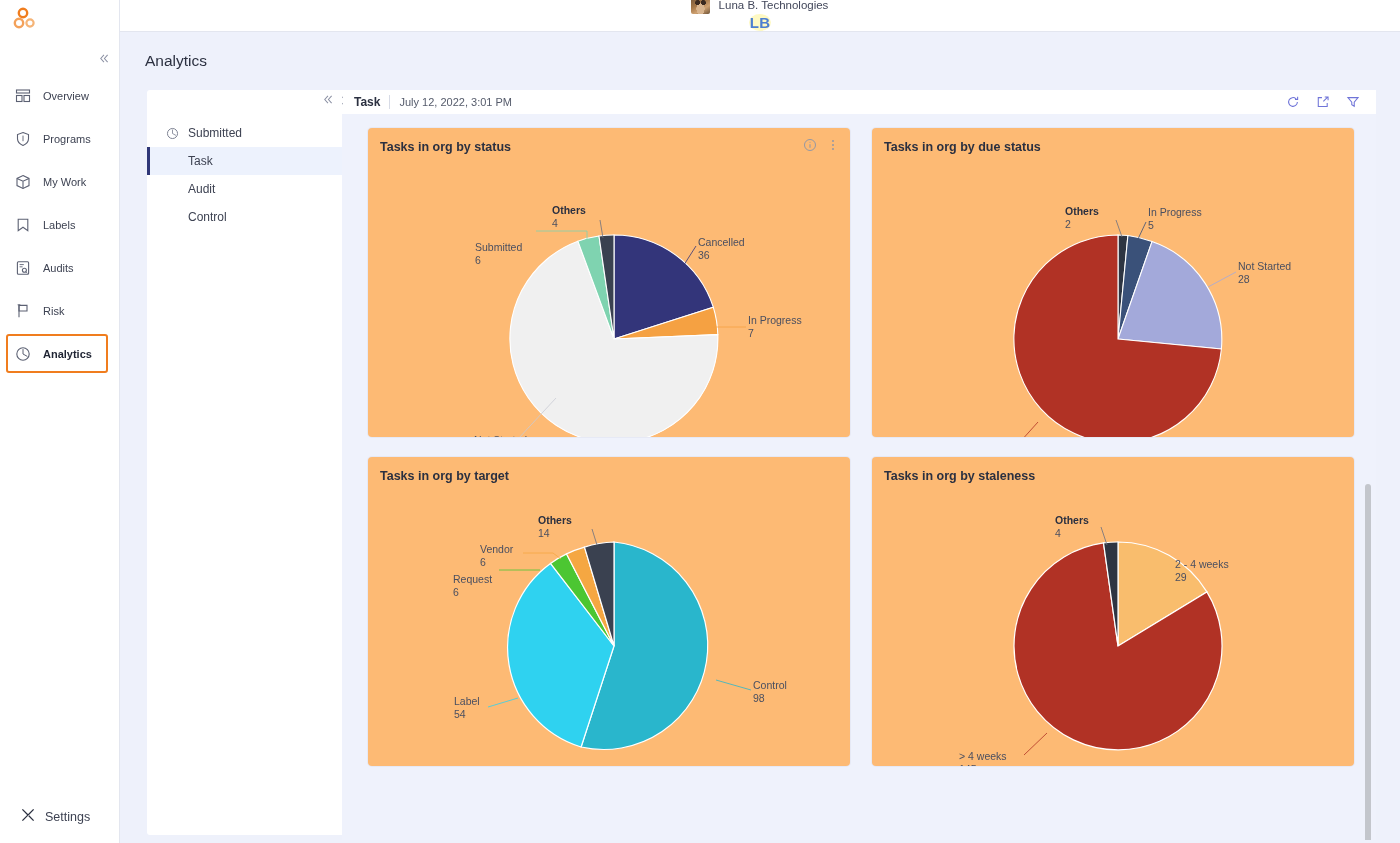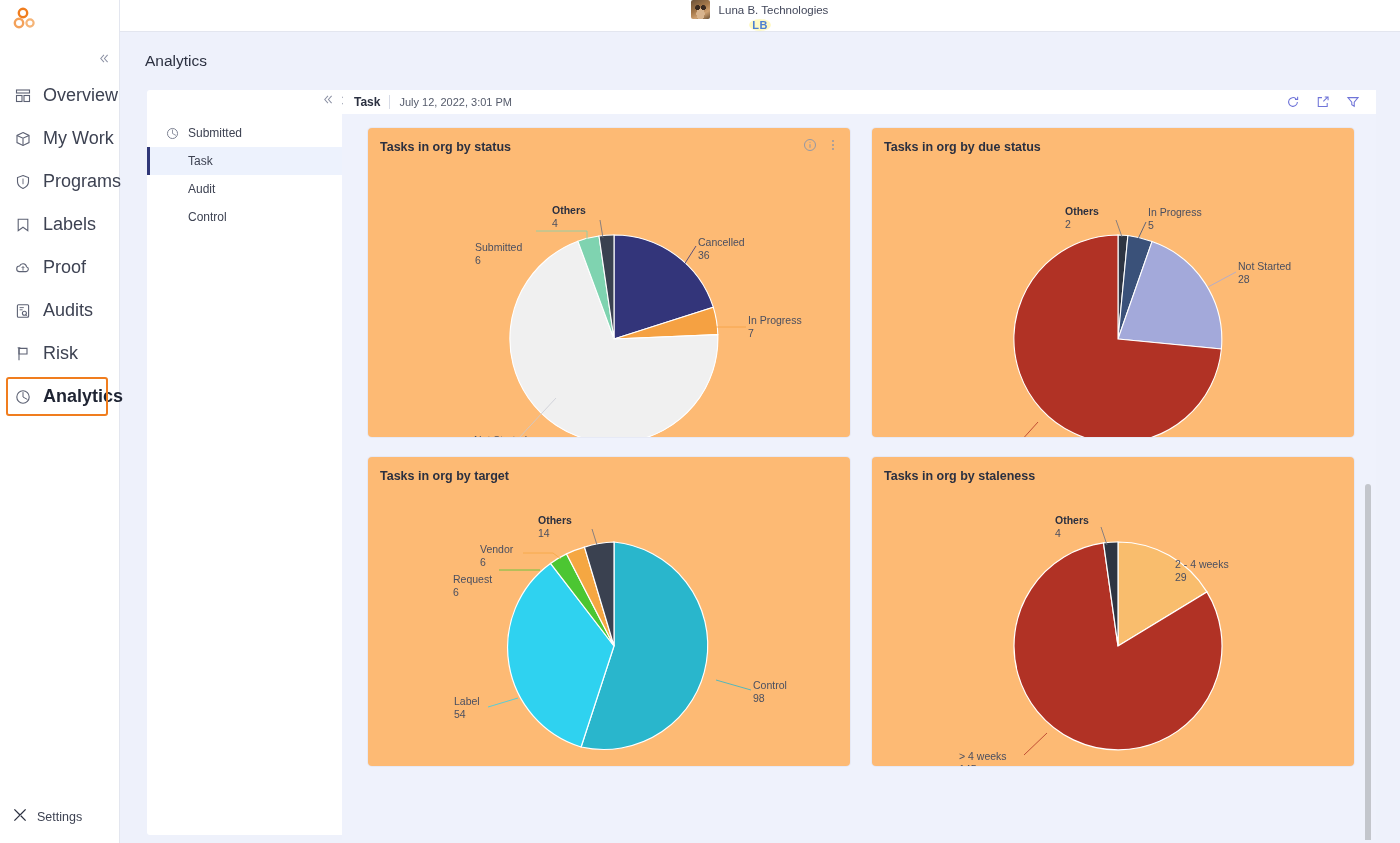--- a/index.html
+++ b/index.html
@@ -28,31 +28,31 @@
   .nav-item {
     display: flex; align-items: center; height: 43px;
     padding-left: 12px; cursor: pointer; position: relative;
   }
   .nav-item .nav-ico {
     width: 22px; height: 22px; flex: 0 0 22px;
     display: flex; align-items: center; justify-content: center;
     color: #5c6173;
   }
   .nav-item .nav-lbl {
-    margin-left: 9px; font-size: 18px; color: #3d4252; white-space: nowrap;
+    margin-left: 9px; font-size: 11px; color: #3d4252; white-space: nowrap;
   }
   .nav-item.active { }
   .nav-item.active .nav-lbl { font-weight: bold; color: #1f2433; }
   .focus-ring {
     position: absolute; left: 6px; top: 2px; width: 102px; height: 39px;
     border: 2px solid #f07d1e; border-radius: 3px; pointer-events: none;
   }
   .settings-item {
     position: absolute; left: 0; bottom: 8px; width: 120px;
-    display: flex; align-items: center; height: 36px; padding-left: 12px;
+    display: flex; align-items: center; height: 36px; padding-left: 20px;
     cursor: pointer;
   }
   .settings-item .nav-lbl { margin-left: 9px; font-size: 12.5px; color: #3d4252; }
 
   
   .topbar {
     position: absolute; left: 120px; top: 0; width: 1280px; height: 32px;
     background: #fff; border-bottom: 1px solid #e3e6ef;
     display: flex; align-items: center; justify-content: flex-end; flex-direction: column;
   }
@@ -74,21 +74,21 @@
     width: 19px; height: 19px; border-radius: 2px; flex: 0 0 19px;
     background:
       radial-gradient(circle at 35% 40%, #3b2a20 0 14%, rgba(0,0,0,0) 15%),
       radial-gradient(circle at 65% 40%, #3b2a20 0 14%, rgba(0,0,0,0) 15%),
       radial-gradient(ellipse at 50% 72%, #d8b48e 0 30%, rgba(0,0,0,0) 31%),
       linear-gradient(150deg, #6a5038 0%, #a5784a 45%, #cfa171 70%, #6d5236 100%);
   }
   .org-name { font-size: 11.5px; color: #42475a; white-space: nowrap; }
   .user-badge {
     width: 22px; height: 22px; border-radius: 50%; background: #fef9c3;
-    color: #4c7fd1; font-size: 11px; font-weight: bold;
+    color: #4c7fd1; font-size: 15px; font-weight: bold;
     display: flex; align-items: center; justify-content: center;
     margin: 0 14px; cursor: pointer; letter-spacing: .3px;
   }
 
   
   .page-title {
     position: absolute; left: 145px; top: 52px;
     font-size: 15.5px; color: #2b3040;
   }
 
@@ -191,56 +191,47 @@
               <rect x="1.5" y="7.5" width="5.5" height="6"></rect>
               <rect x="9" y="7.5" width="5.5" height="6"></rect>
           </svg>
         </span>
         <span class="nav-lbl">Overview</span>
       </div>
 
       <div class="nav-item">
         <span class="nav-ico">
           <svg width="16" height="16" viewBox="0 0 16 16" fill="none" stroke="#5c6173" stroke-width="1.1">
+            <path d="M8 1.5 13.5 3.6v4.2c0 3.1-2.3 5.3-5.5 6.7C4.8 13.1 2.5 10.9 2.5 7.8V3.6z"></path>
+            <path d="M8 4.6v5.6" stroke-width=".9"></path>
+          </svg>
+        </span>
+        <span class="nav-lbl">Programs</span>
+      </div>
+
+      <div class="nav-item">
+        <span class="nav-ico">
+          <svg width="16" height="16" viewBox="0 0 16 16" fill="none" stroke="#5c6173" stroke-width="1.1">
             <path d="M8 1.6 14 4.4v7.2L8 14.4 2 11.6V4.4z"></path>
               <path d="M2 4.4 8 7.2l6-2.8M8 7.2v7.2"></path>
           </svg>
         </span>
         <span class="nav-lbl">My Work</span>
       </div>
 
+
       <div class="nav-item">
         <span class="nav-ico">
           <svg width="16" height="16" viewBox="0 0 16 16" fill="none" stroke="#5c6173" stroke-width="1.1">
-            <path d="M8 1.5 13.5 3.6v4.2c0 3.1-2.3 5.3-5.5 6.7C4.8 13.1 2.5 10.9 2.5 7.8V3.6z"></path>
-            <path d="M8 4.6v5.6" stroke-width=".9"></path>
-          </svg>
-        </span>
-        <span class="nav-lbl">Programs</span>
-      </div>
-
-
-      <div class="nav-item">
-        <span class="nav-ico">
-          <svg width="16" height="16" viewBox="0 0 16 16" fill="none" stroke="#5c6173" stroke-width="1.1">
             <path d="M3.2 2.2h9.6v11.4L8 10.2l-4.8 3.4z"></path>
           </svg>
         </span>
         <span class="nav-lbl">Labels</span>
       </div>
 
-      <div class="nav-item">
-        <span class="nav-ico">
-          <svg width="16" height="16" viewBox="0 0 16 16" fill="none" stroke="#5c6173" stroke-width="1.1">
-            <path d="M4.4 11.6A2.8 2.8 0 0 1 4.6 6a3.6 3.6 0 0 1 6.9.7 2.5 2.5 0 0 1-.4 4.9z"></path>
-            <path d="M8 10.6V6.6M6.6 8 8 6.6 9.4 8" stroke-width=".9"></path>
-          </svg>
-        </span>
-        <span class="nav-lbl">Proof</span>
-      </div>
 
       <div class="nav-item">
         <span class="nav-ico">
           <svg width="16" height="16" viewBox="0 0 16 16" fill="none" stroke="#5c6173" stroke-width="1.1">
             <rect x="2.4" y="1.8" width="11.2" height="12.4" rx="1"></rect>
             <path d="M4.6 4.6h4.2M4.6 6.8h3" stroke-width=".9"></path>
             <circle cx="9.4" cy="10.2" r="2"></circle>
               <path d="M10.9 11.8 12.4 13.2" stroke-width=".9"></path>
           </svg>
         </span>

